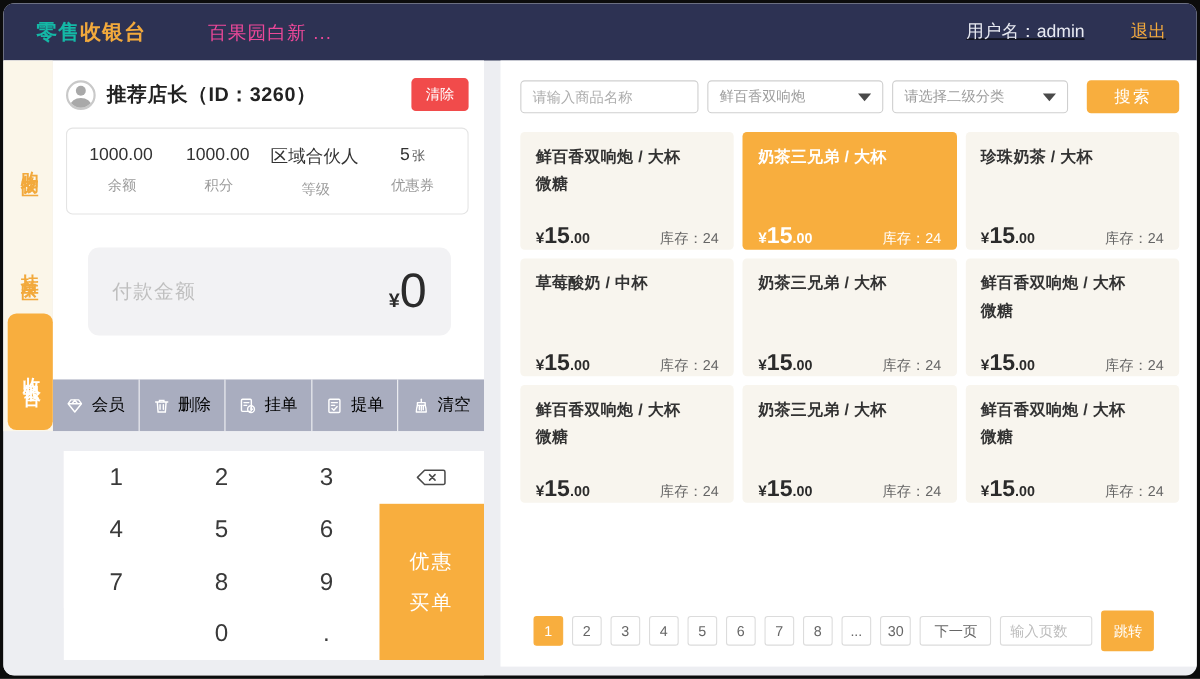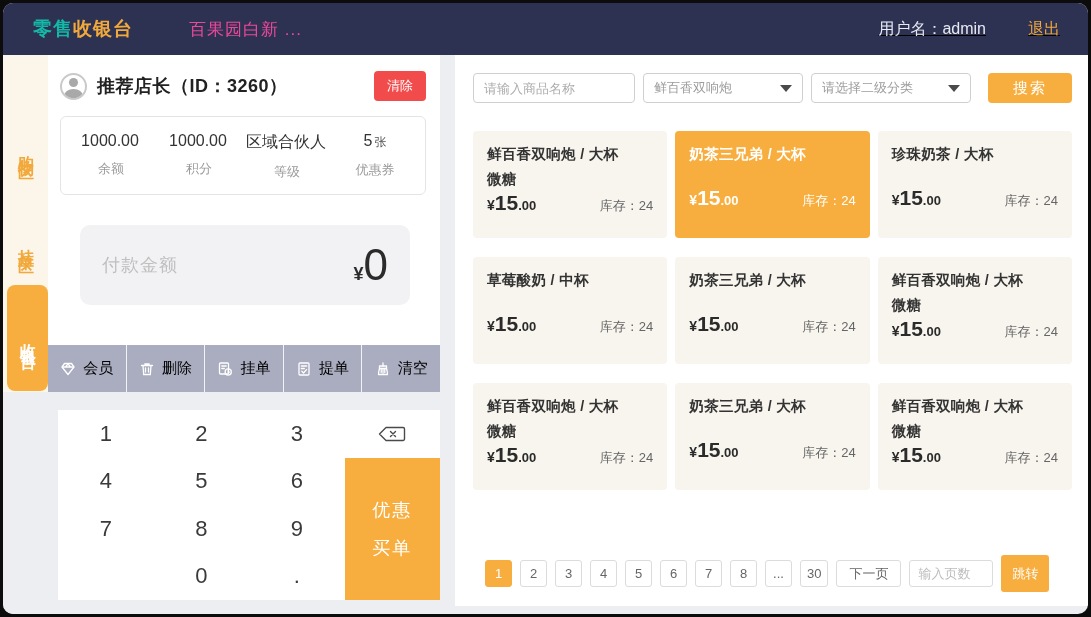--- a/index.html
+++ b/index.html
@@ -73,21 +73,21 @@
   .rightpanel { flex:1; background:#fff; margin-bottom:8px; padding:18px 16px 0 18px; position:relative; }
   .search-row { display:flex; gap:8px; }
   .search-input { width:162px; height:30px; border:1px solid #CFCFCF; border-radius:4px; padding:0 10px; font-size:13px; color:#333; }
   .search-input::placeholder { color:#ADADAD; }
   .select { width:160px; height:30px; border:1px solid #CFCFCF; border-radius:4px; padding:0 10px; font-size:13px; color:#9C9C9C;
             display:flex; align-items:center; cursor:pointer; background:#fff; }
   .caret { margin-left:auto; width:0; height:0; border-left:6px solid transparent; border-right:6px solid transparent; border-top:7px solid #4A4A4A; }
   .search-btn { margin-left:auto; width:84px; height:30px; background:#F8AE3E; border:none; border-radius:4px; color:#fff; font-size:15px; cursor:pointer; letter-spacing:2px; }
 
   .grid { margin-top:17px; display:grid; grid-template-columns:repeat(3,1fr); gap:8px; }
-  .card { height:107px; background:#F8F5EE; border-radius:4px; padding:11px 14px 28px; display:flex; flex-direction:column; cursor:pointer;margin-top:11px; }
+  .card { height:107px; background:#F8F5EE; border-radius:4px; padding:11px 14px 0; display:flex; flex-direction:column; cursor:pointer; }
   .card .pname { font-size:14.5px; font-weight:bold; color:#333; line-height:1.7; letter-spacing:.3px; }
   .card .price-row { margin-top:auto; display:flex; align-items:baseline; color:#2B2B2B; }
   .card .cur { font-size:14px; font-weight:bold; }
   .card .pint { font-size:21px; font-weight:bold; }
   .card .pdec { font-size:13px; font-weight:bold; }
   .card .stock { margin-left:auto; font-size:13px; color:#666; font-weight:normal; }
   .card.selected { background:#F8AE3E; }
   .card.selected .pname, .card.selected .price-row, .card.selected .stock { color:#fff; }
 
   .pagination { position:absolute; left:30px; bottom:14px; display:flex; gap:8px; align-items:center; }

